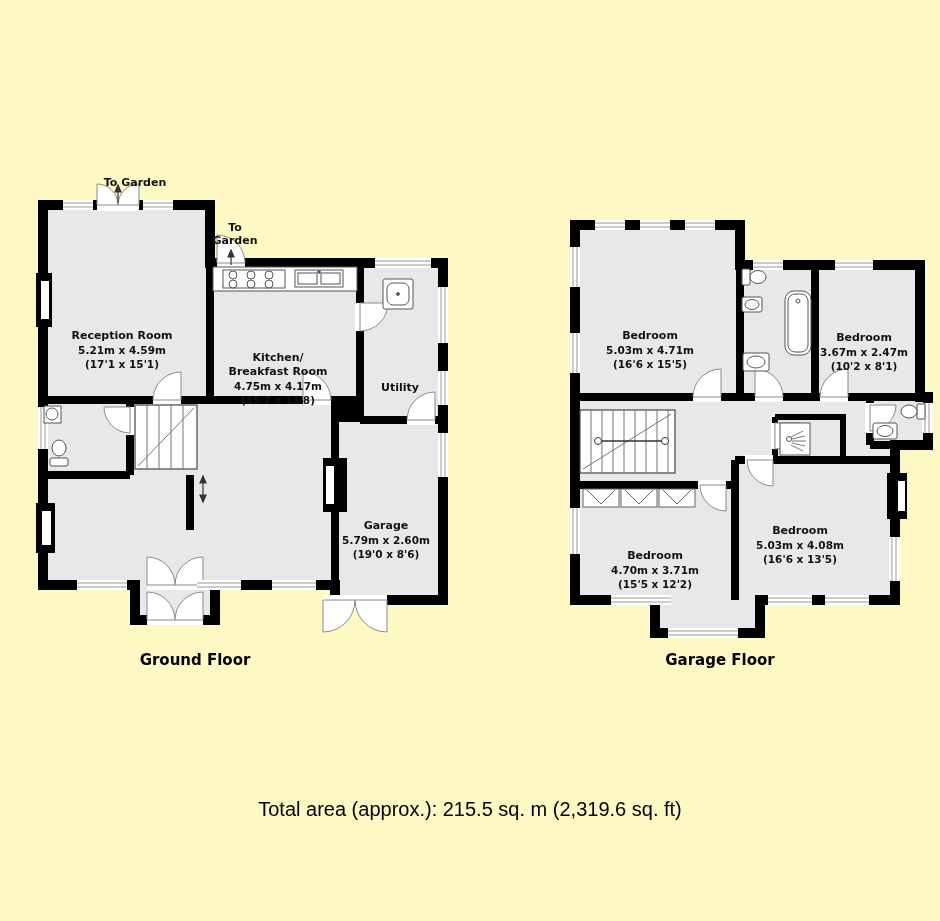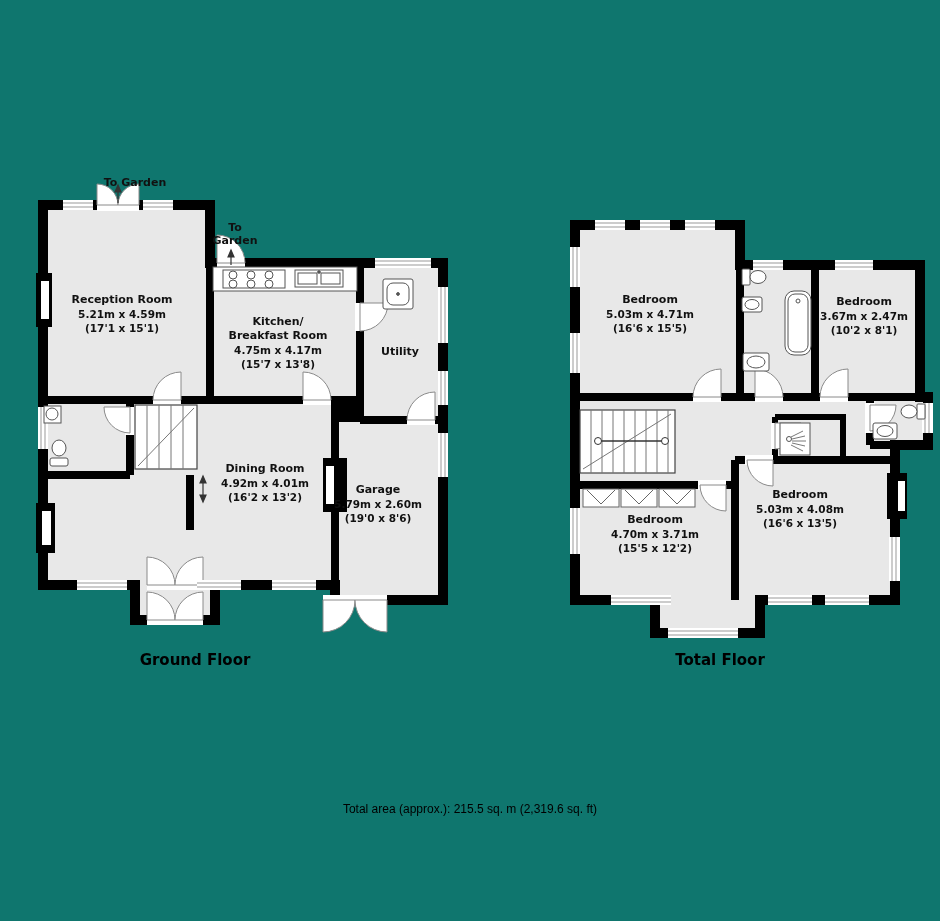--- a/index.html
+++ b/index.html
@@ -1,28 +1,28 @@
 <!DOCTYPE html>
 <html><head>
 <meta charset="utf-8">
 <style>
   html,body{margin:0;padding:0;background:#fff;}
-  #canvas{position:relative;width:940px;height:921px;background:#0f766e;overflow:hidden;
+  #canvas{position:relative;width:940px;height:921px;background:#fef9c3;overflow:hidden;
           font-family:"DejaVu Sans",sans-serif;}
   .plan{position:absolute;}
   .plan svg{position:absolute;left:0;top:0;}
   .overlay{position:absolute;left:0;top:0;width:100%;height:100%;pointer-events:none;}
-  .room-label{position:absolute;text-align:center;color:#111;}
+  .room-label{position:absolute;text-align:center;color:#111;margin-top:36px;}
   .rname{font-weight:bold;font-size:11px;line-height:14px;}
   .rdim{font-weight:bold;font-size:10.5px;line-height:14px;}
   .garden-label{position:absolute;text-align:center;color:#111;font-weight:bold;font-size:11px;line-height:13px;}
   .floor-caption{position:absolute;text-align:center;color:#000;font-weight:bold;font-size:15px;
                  font-family:"DejaVu Sans",sans-serif;}
   .total-area{position:absolute;left:0;top:796px;width:940px;text-align:center;color:#000;
-              font-family:"Liberation Sans",sans-serif;font-size:12px;line-height:27px;}
+              font-family:"Liberation Sans",sans-serif;font-size:20px;line-height:27px;}
 </style>
 </head>
 <body>
 
 <div id="canvas">
 
   <div class="plan" style="left:35px;top:175px;width:420px;height:470px">
     <svg width="420" height="470" viewBox="0 0 420 470">
 
       <g fill="#e8e8e8">
@@ -201,26 +201,21 @@
       </div>
       <div class="room-label" style="left:183px;top:140px;width:120px">
         <div class="rname">Kitchen/</div>
         <div class="rname">Breakfast Room</div>
         <div class="rdim">4.75m x 4.17m</div>
         <div class="rdim">(15'7 x 13'8)</div>
       </div>
       <div class="room-label" style="left:330px;top:170px;width:70px">
         <div class="rname">Utility</div>
       </div>
-      <div class="room-label" style="left:170px;top:287px;width:120px">
-        <div class="rname">Dining Room</div>
-        <div class="rdim">4.92m x 4.01m</div>
-        <div class="rdim">(16'2 x 13'2)</div>
-      </div>
-      <div class="room-label" style="left:287px;top:308px;width:112px">
+      <div class="room-label" style="left:295px;top:308px;width:112px">
         <div class="rname">Garage</div>
         <div class="rdim">5.79m x 2.60m</div>
         <div class="rdim">(19'0 x 8'6)</div>
       </div>
     </div>
   </div>
 
   <div class="plan" style="left:565px;top:205px;width:370px;height:440px">
     <svg width="370" height="440" viewBox="0 0 370 440">
       <g fill="#e8e8e8">
@@ -406,19 +401,19 @@
       </div>
       <div class="room-label" style="left:175px;top:283px;width:120px">
         <div class="rname">Bedroom</div>
         <div class="rdim">5.03m x 4.08m</div>
         <div class="rdim">(16'6 x 13'5)</div>
       </div>
     </div>
   </div>
 
   <div class="floor-caption" style="left:110px;top:651px;width:170px">Ground Floor</div>
-  <div class="floor-caption" style="left:635px;top:651px;width:170px">Total Floor</div>
+  <div class="floor-caption" style="left:635px;top:651px;width:170px">Garage Floor</div>
 
   <div class="total-area">
     <div>Total area (approx.): 215.5 sq. m (2,319.6 sq. ft)</div>
   </div>
 
 </div>
 
 </body></html>

